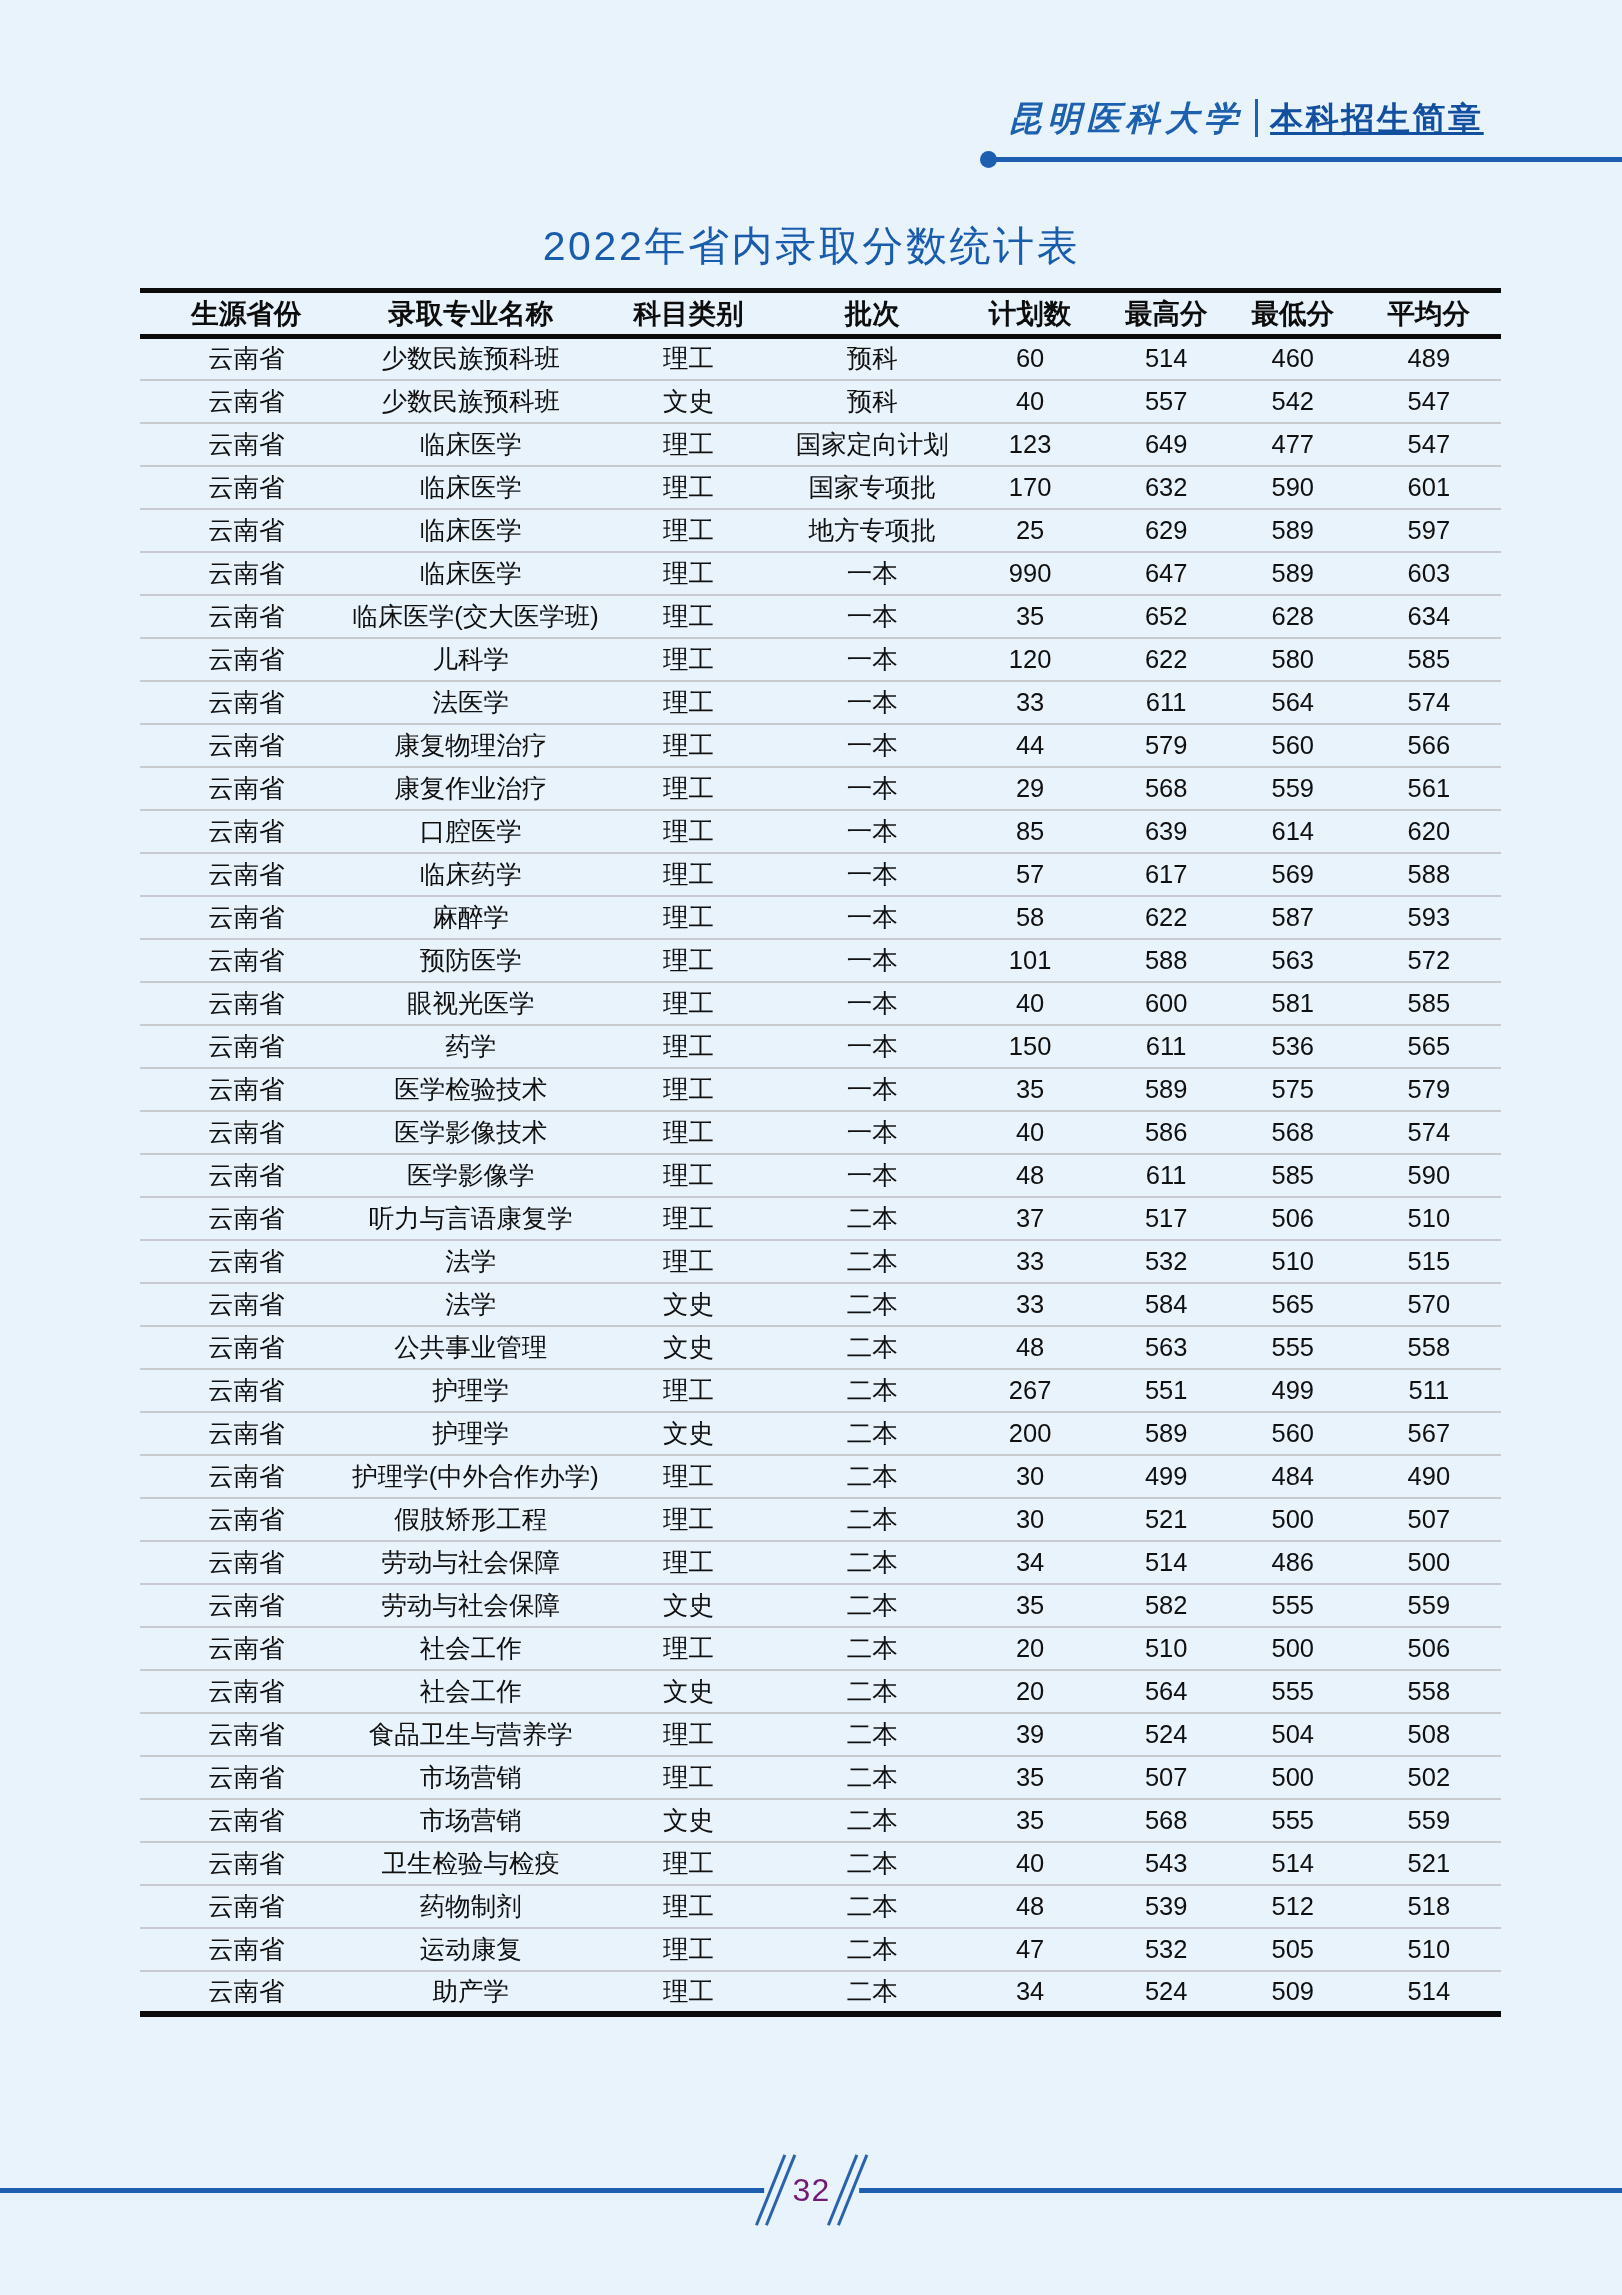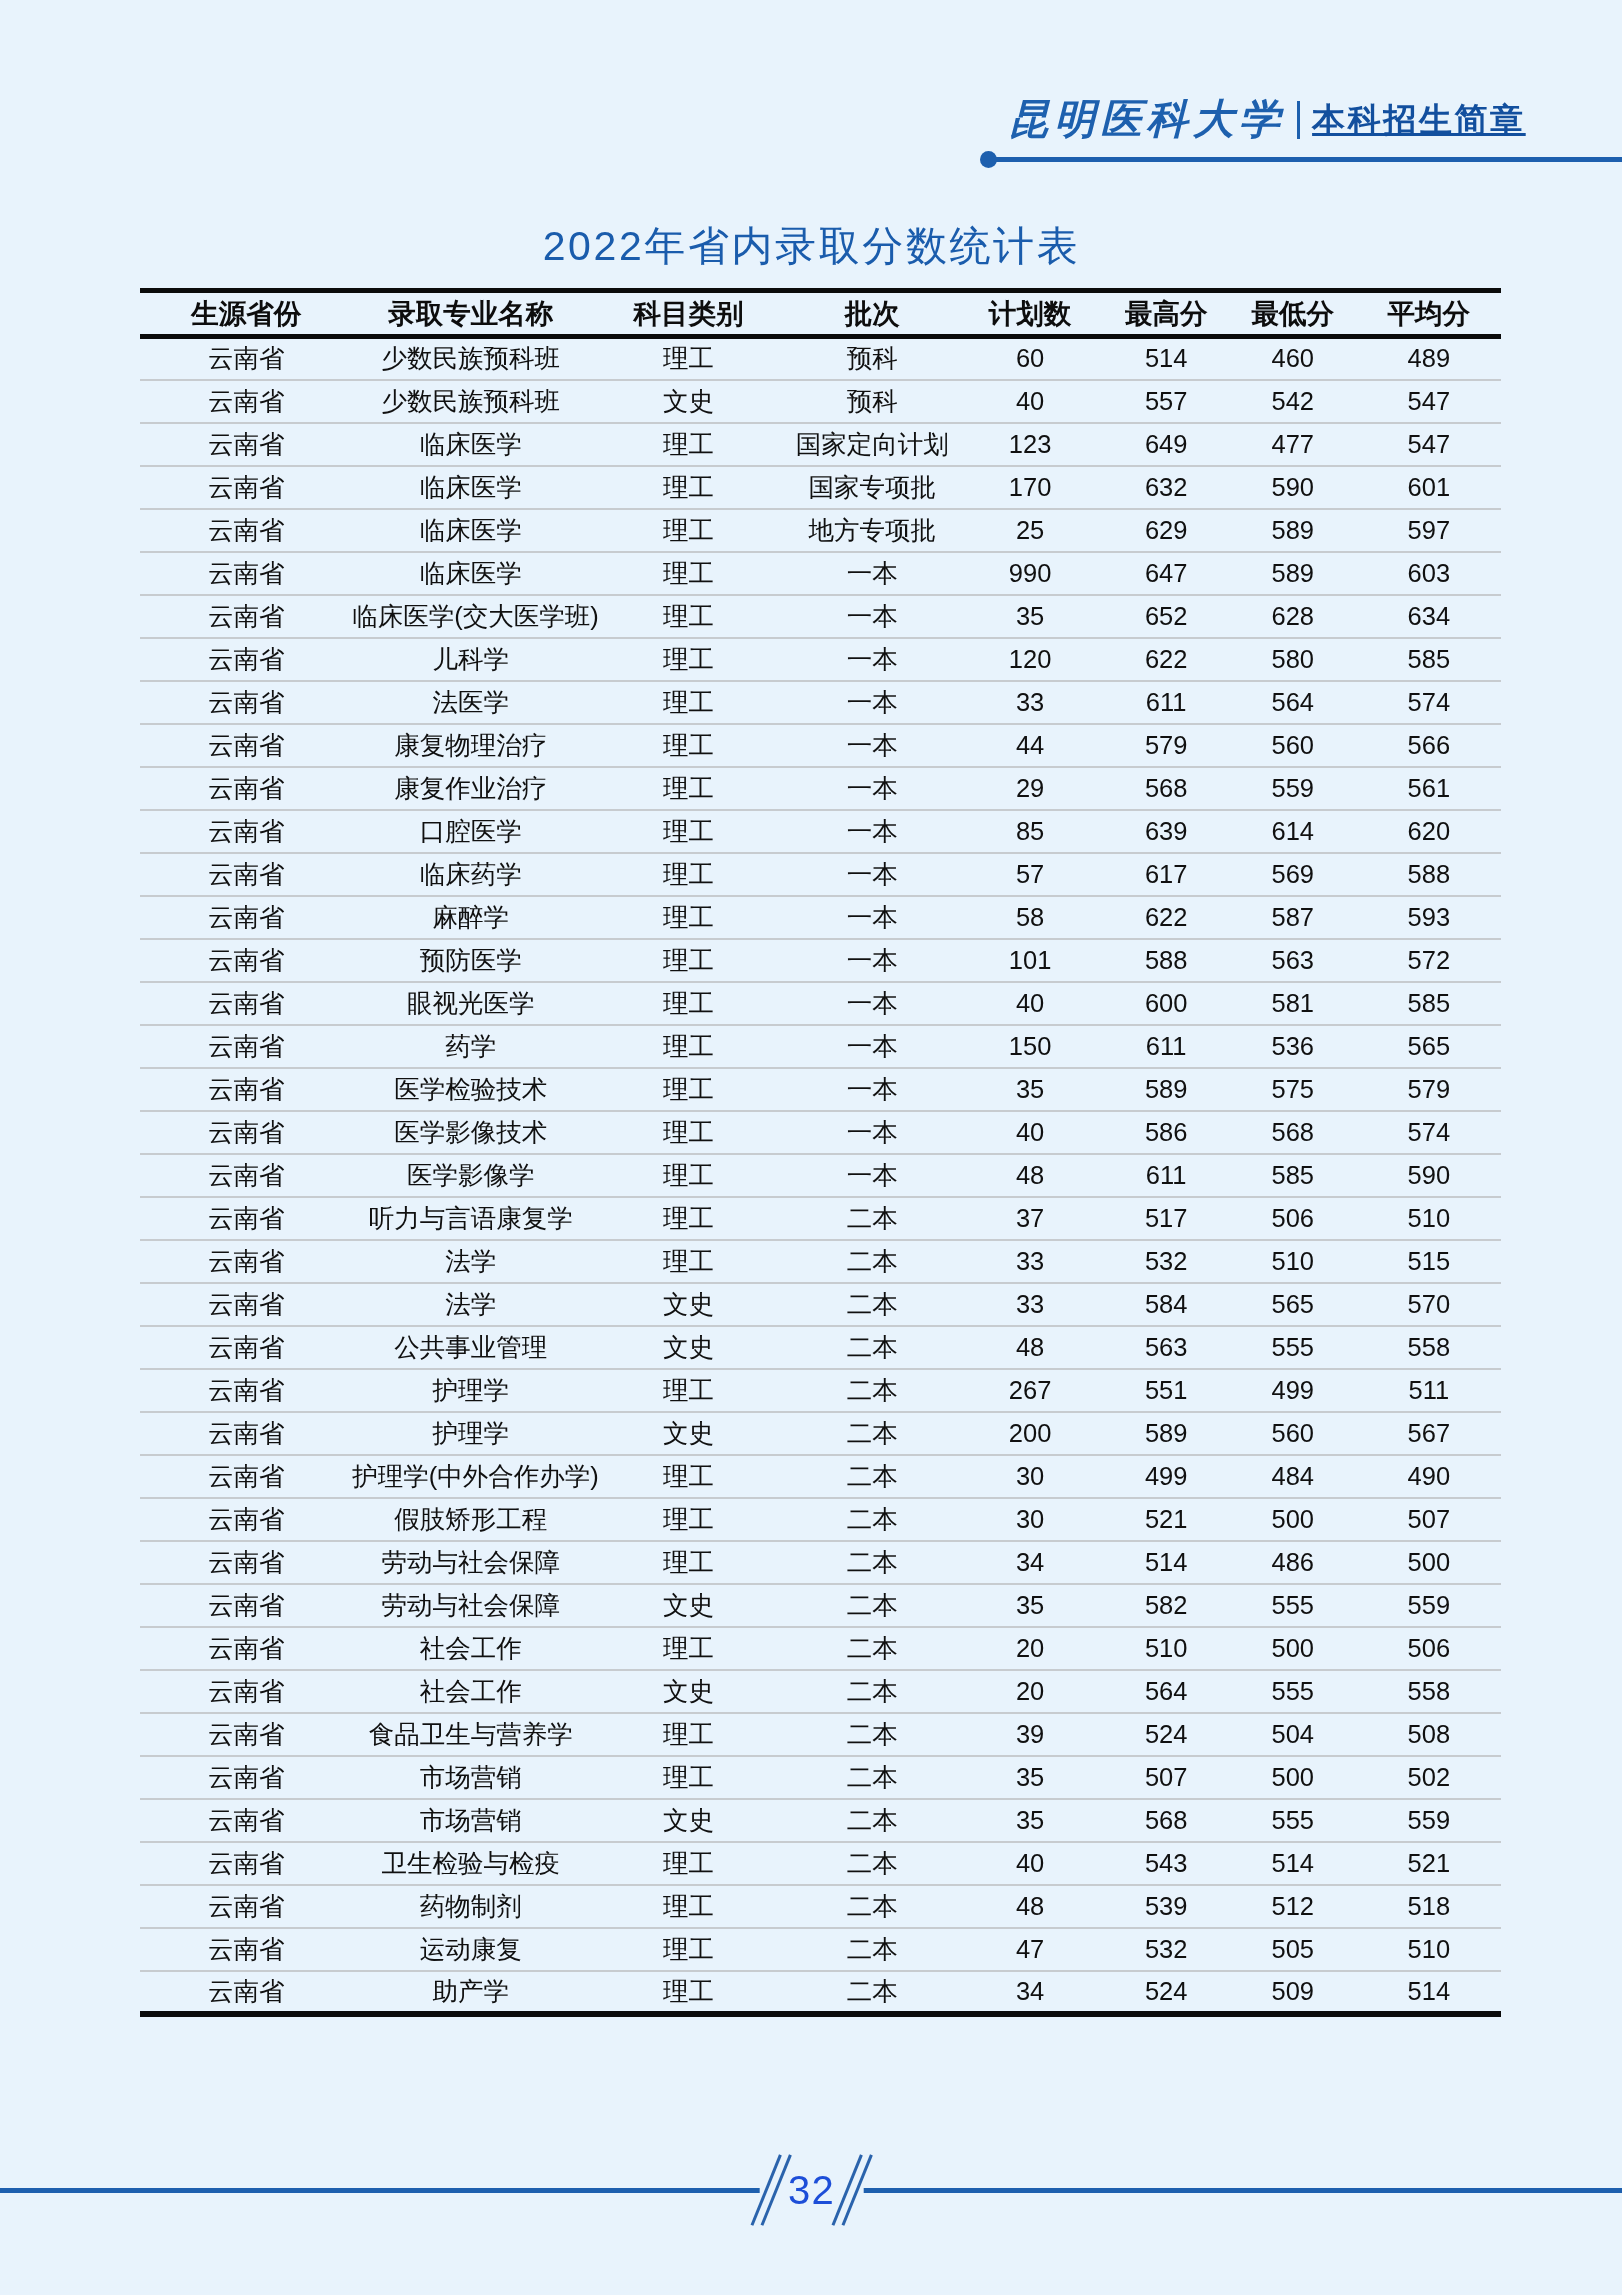--- a/index.html
+++ b/index.html
@@ -24,21 +24,21 @@
     display: flex;
     align-items: center;
     gap: 11.8px;
     color: #1d60ae;
     white-space: nowrap;
   }
   .brand-univ {
     font-family: "DejaVu Serif", serif;
     font-style: italic;
     font-weight: bold;
-    font-size: 41px;
+    font-size: 34px;
     letter-spacing: 5.2px;
     color: #1d60ae;
     line-height: 1;
   }
   .brand-bar {
     width: 3.3px;
     height: 38px;
     background: #1d60ae;
   }
   .brand-sub {
@@ -144,22 +144,22 @@
     display: flex;
     gap: 7.9px;
   }
   .slash {
     width: 2.6px;
     height: 76px;
     background: #2a63ac;
     transform: rotate(22deg);
   }
   .pagenum {
-    font-size: 40px;
-    color: #1d4ed8;
+    font-size: 32px;
+    color: #701a75;
     line-height: 1;
     letter-spacing: 1.3px;
   }
 </style>
 </head>
 <body>
 
 <div class="page">
 
   <div class="brand">

